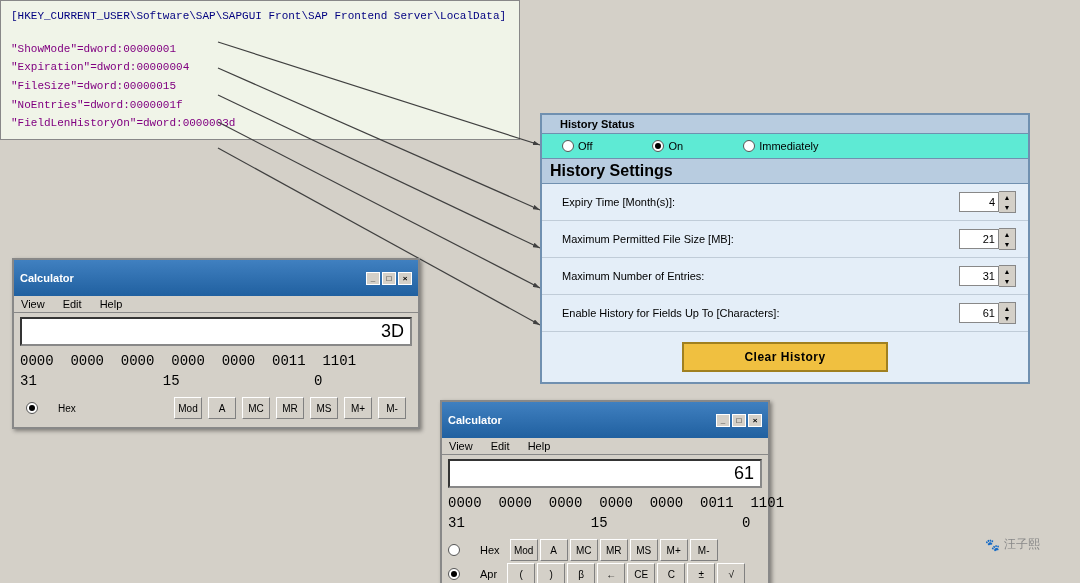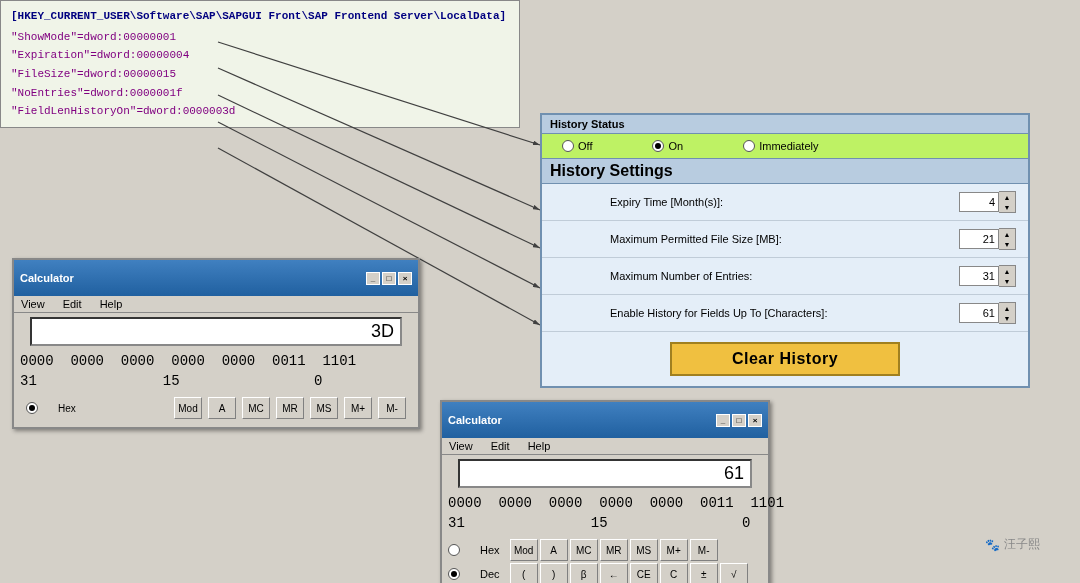--- a/index.html
+++ b/index.html
@@ -21,22 +21,22 @@
       width: 520px;
       background: #f0f4e8;
       border: 1px solid #888;
       padding: 6px 10px;
       font-family: 'Courier New', monospace;
       font-size: 11px;
       line-height: 1.7;
     }
     .registry-area .reg-path {
       color: #000080;
-      font-weight: bold;
-      margin-bottom: 2px;
+      font-weight: normal;
+      margin-bottom: 14px;
     }
     .registry-area .reg-entry {
       color: #800080;
     }
 
     
     .arrows-svg {
       position: absolute;
       top: 0;
       left: 0;
@@ -49,33 +49,33 @@
     .combined-panel {
       position: absolute;
       top: 113px;
       left: 540px;
       width: 490px;
       background: #e4eef8;
       border: 2px solid #7090b0;
     }
     .panel-section-title {
       background: #b8cce0;
-      padding: 3px 8px;
+      padding: 3px 18px;
       font-weight: bold;
       font-size: 11px;
       color: #000;
       border-bottom: 1px solid #7090b0;
     }
     .radio-row {
       display: flex;
       align-items: center;
       padding: 6px 20px;
       gap: 60px;
       border-bottom: 1px solid #7090b0;
-      background: #bef264;
+      background: #5eead4;
     }
     .radio-item {
       display: flex;
       align-items: center;
       gap: 4px;
       cursor: pointer;
     }
     .radio-circle {
       width: 12px;
       height: 12px;
@@ -108,21 +108,20 @@
     .setting-row {
       display: flex;
       align-items: center;
       justify-content: space-between;
       padding: 7px 12px 7px 20px;
       border-bottom: 1px solid #c0ccd8;
     }
     .setting-label {
       font-size: 11px;
       color: #000;
-      margin-left: 48px;
     }
     .spinner-group {
       display: flex;
       align-items: center;
       gap: 0;
     }
     .spinner-input {
       width: 40px;
       height: 20px;
       border: 1px solid #888;
@@ -151,21 +150,21 @@
     }
     .clear-history-row {
       display: flex;
       justify-content: center;
       padding: 10px;
     }
     .clear-history-btn {
       background: #f0c040;
       border: 2px solid #a08020;
       padding: 6px 60px;
-      font-size: 16px;
+      font-size: 12px;
       font-weight: bold;
       cursor: pointer;
       color: #000;
       letter-spacing: 0.5px;
     }
 
     
     .calc-window {
       position: absolute;
       background: #d4d0c8;
@@ -210,21 +209,21 @@
       gap: 12px;
       border-bottom: 1px solid #888;
     }
     .calc-menu-bar span {
       cursor: pointer;
       padding: 1px 3px;
     }
     .calc-display {
       background: #fff;
       border: 2px inset #888;
-      margin: 4px 16px;
+      margin: 4px 6px;
       text-align: right;
       padding: 2px 6px;
       font-size: 18px;
       font-family: 'Arial', sans-serif;
       min-height: 28px;
       display: flex;
       align-items: center;
       justify-content: flex-end;
     }
     .calc-binary-row {
@@ -446,21 +445,21 @@
       <button class="calc-btn">A</button>
       <button class="calc-btn">MC</button>
       <button class="calc-btn">MR</button>
       <button class="calc-btn">MS</button>
       <button class="calc-btn">M+</button>
       <button class="calc-btn">M-</button>
     </div>
     <div class="calc-btn-row">
       <div class="mode-radio">
         <div class="radio-circle selected"></div>
-        <span>Dec</span>
+        <span>Apr</span>
       </div>
       &nbsp;&nbsp;
       <button class="calc-btn">(</button>
       <button class="calc-btn">)</button>
       <button class="calc-btn">β</button>
       <button class="calc-btn">←</button>
       <button class="calc-btn">CE</button>
       <button class="calc-btn">C</button>
       <button class="calc-btn">±</button>
       <button class="calc-btn">√</button>

